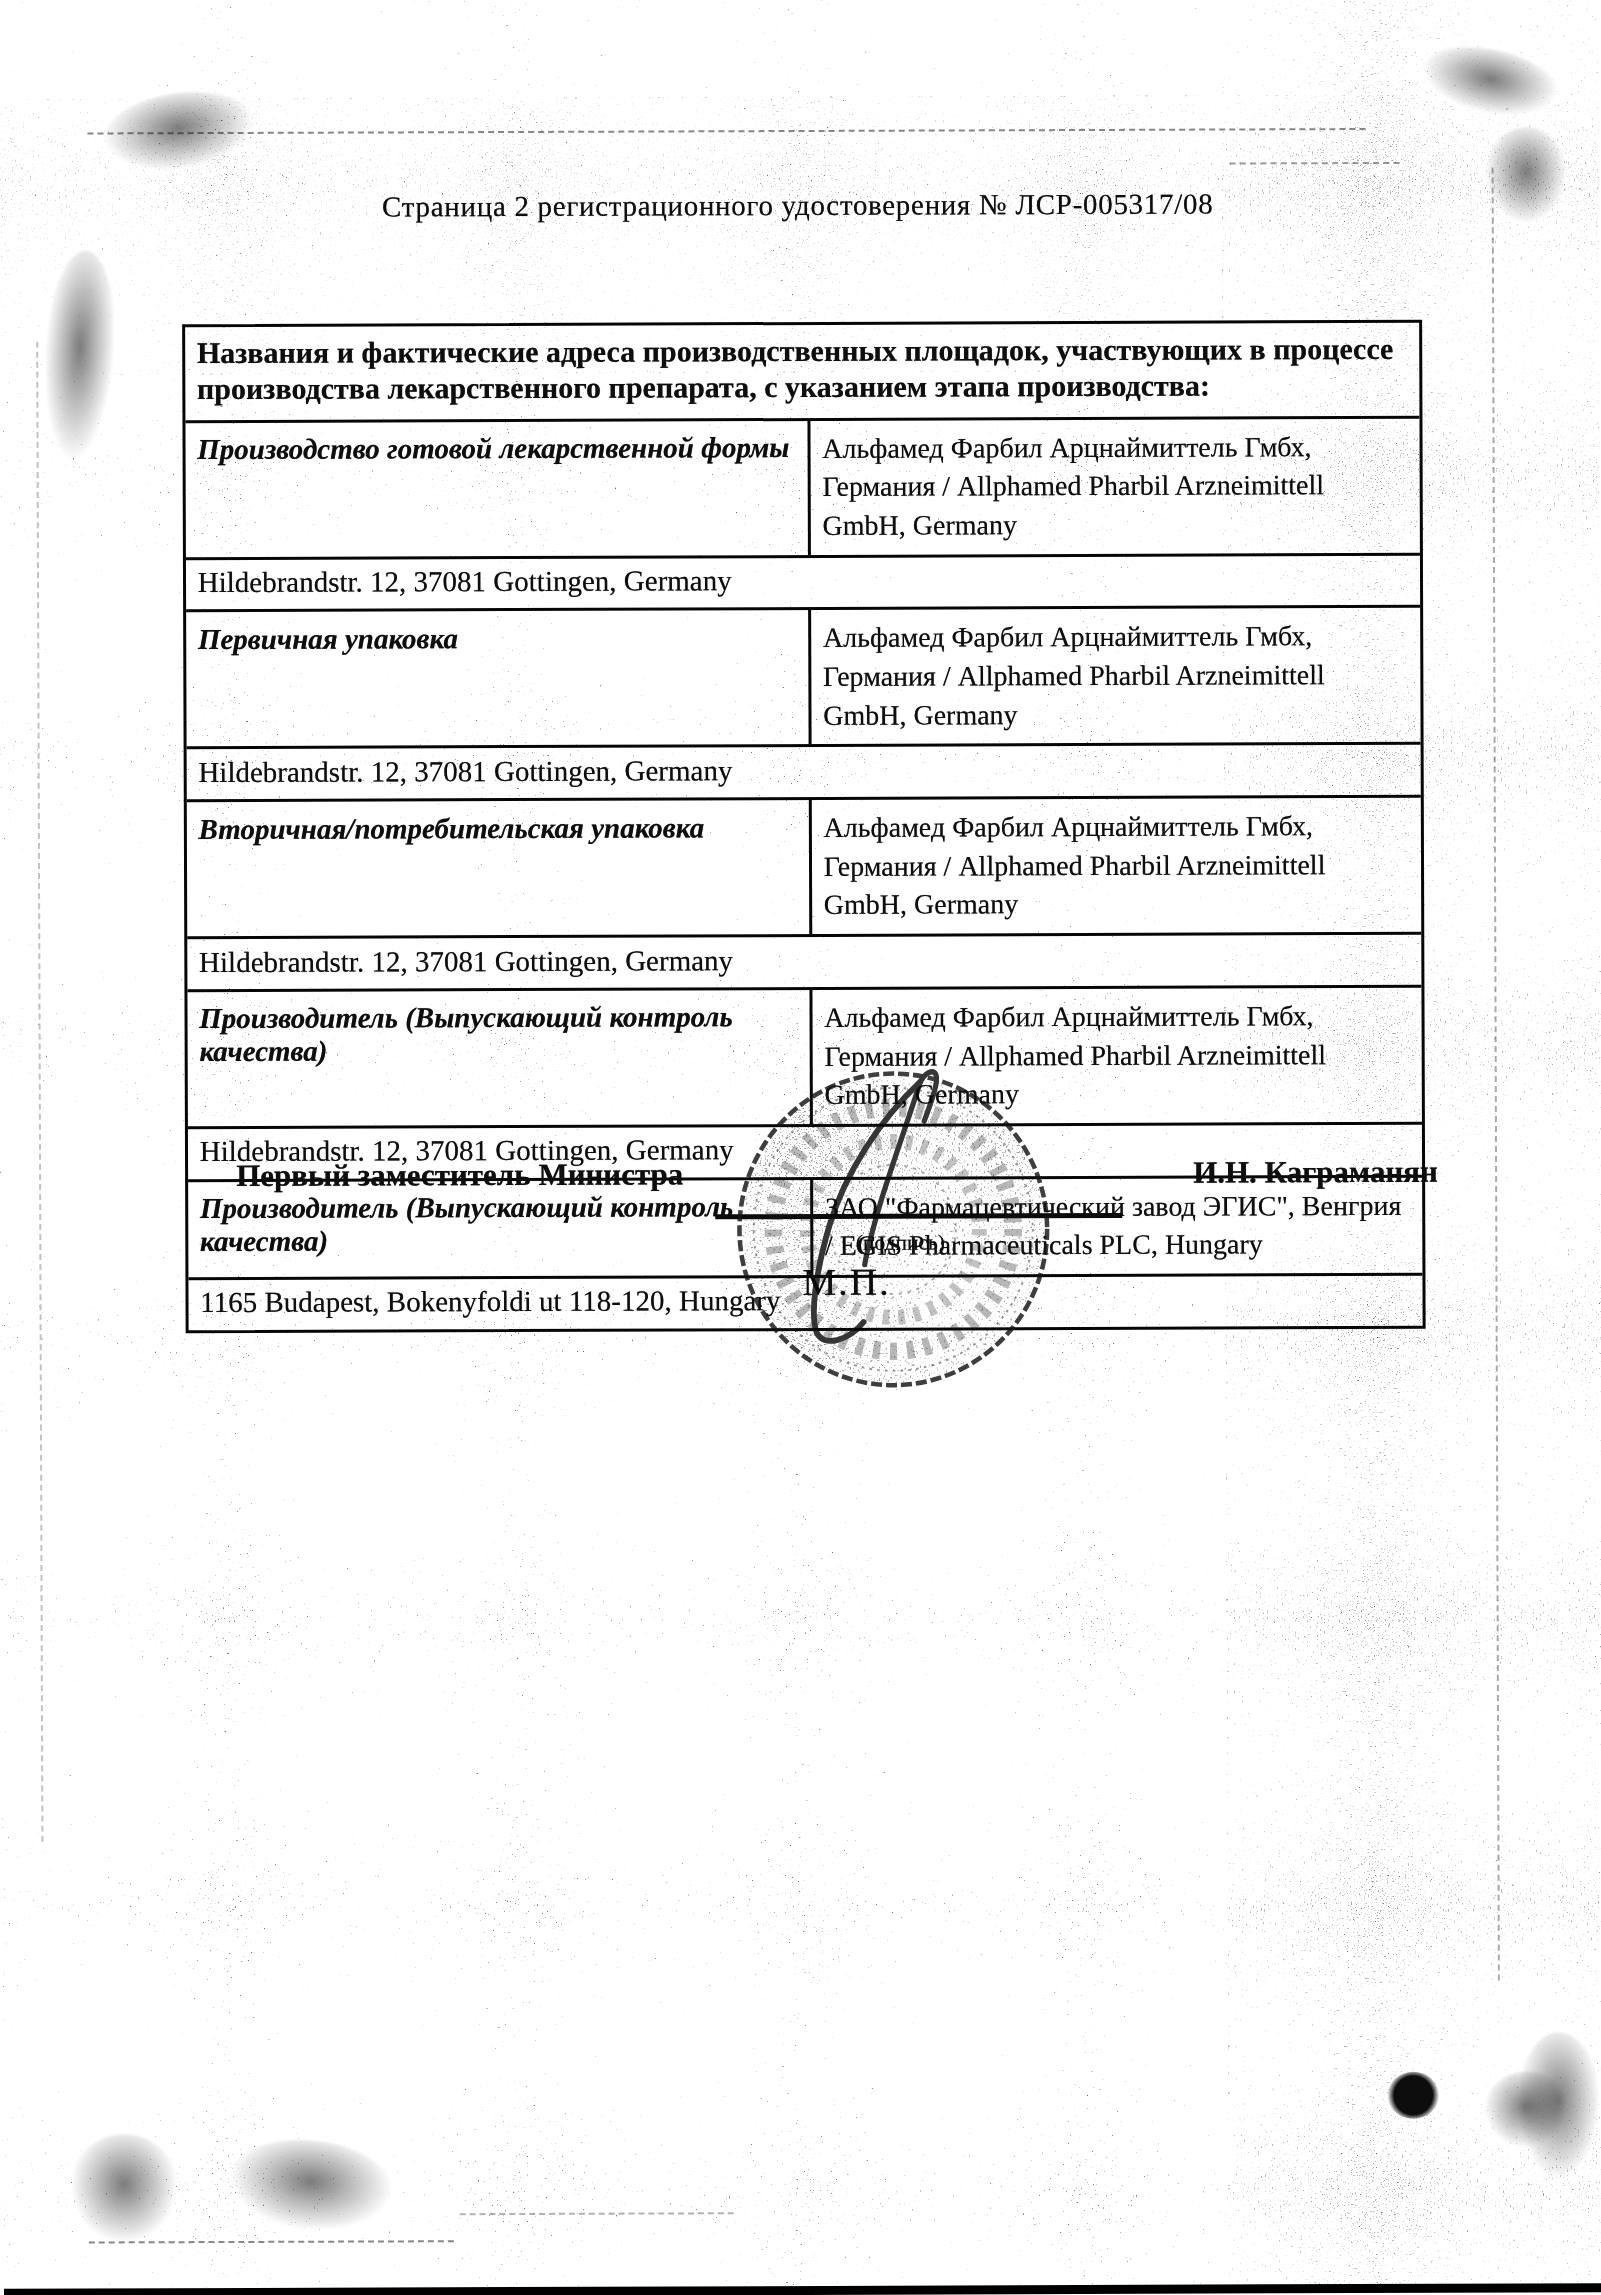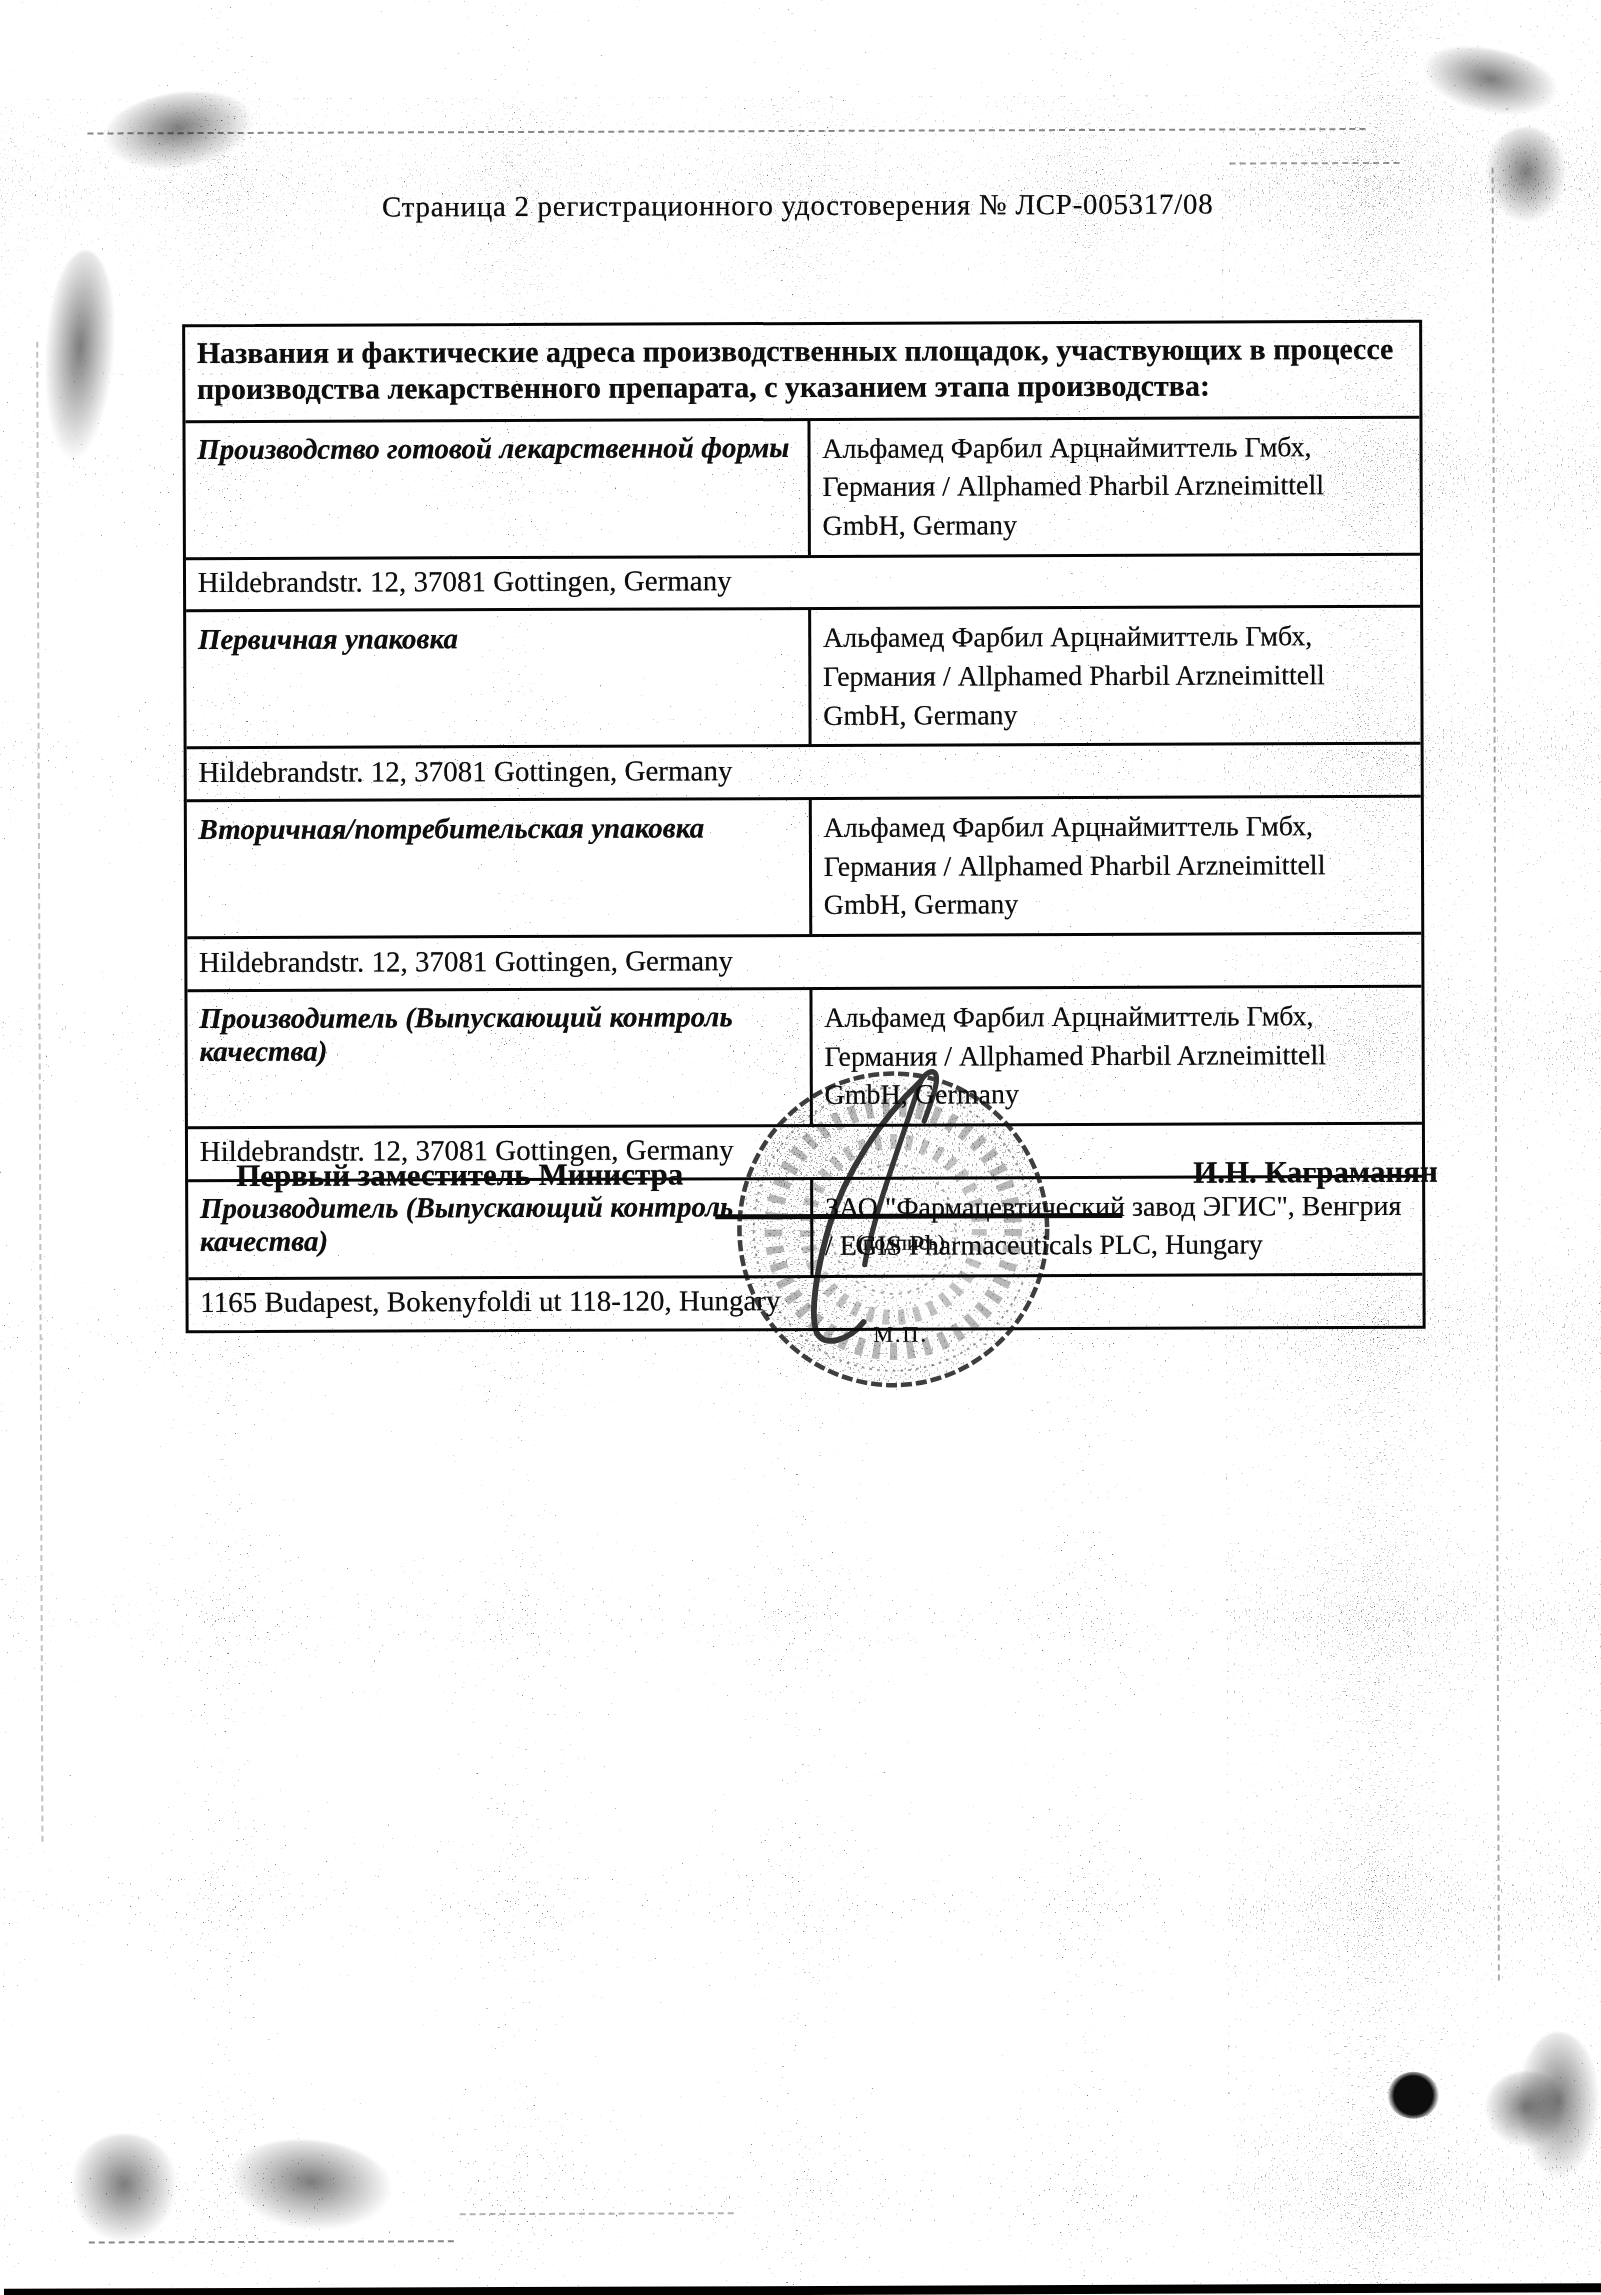--- a/index.html
+++ b/index.html
@@ -28,21 +28,21 @@
     border-right:3.3px solid #060606;
     font-style:italic;font-weight:600;font-size:29px;padding:10.4px 11.7px;
   }
   .c2{flex:1;font-size:28px;line-height:1.38;padding:9px 11.7px;}
   .addr{font-size:29px;padding:6.5px 11.7px 10.4px;}
   
   .sig-title{position:absolute;left:236px;top:1156px;font-size:31px;font-weight:700;}
   .sig-name{position:absolute;left:1193px;top:1156px;font-size:31px;font-weight:700;}
   .sig-line{position:absolute;left:715px;top:1214px;width:407px;height:4.6px;background:#0b0b0b;}
   .sig-cap{position:absolute;left:802px;top:1231px;width:196px;text-align:center;font-size:21.5px;}
-  .mp-cap{position:absolute;left:802px;top:1322px;width:196px;text-align:center;font-size:22px;letter-spacing:2px;}
+  .mp-cap{position:absolute;left:802px;top:1260px;width:196px;text-align:left;font-size:38px;letter-spacing:2px;}
   .seal{position:absolute;left:717px;top:1055px;width:352px;height:352px;opacity:.82;}
   
   .noise{position:absolute;inset:0;pointer-events:none;}
   .blob{
     position:absolute;pointer-events:none;border-radius:50%;
     background:radial-gradient(ellipse at 50% 45%, rgba(12,12,12,.72), rgba(12,12,12,0) 68%);
     filter:blur(1.3px);opacity:.75;
   }
   .darkblob{
     position:absolute;pointer-events:none;border-radius:50%;

